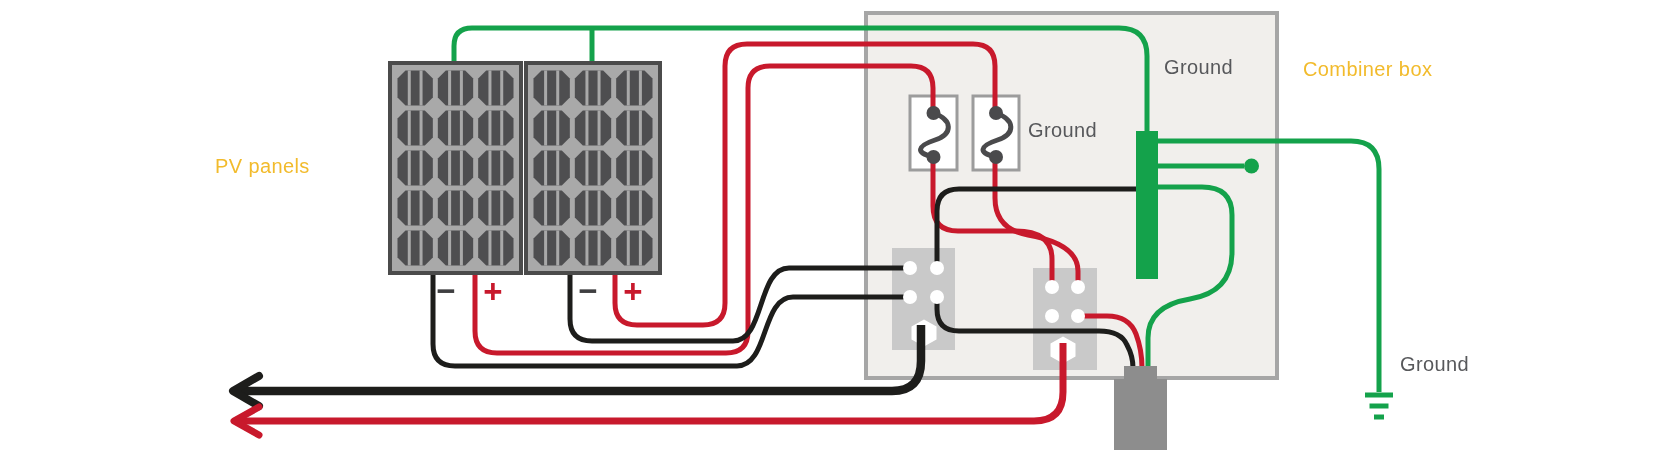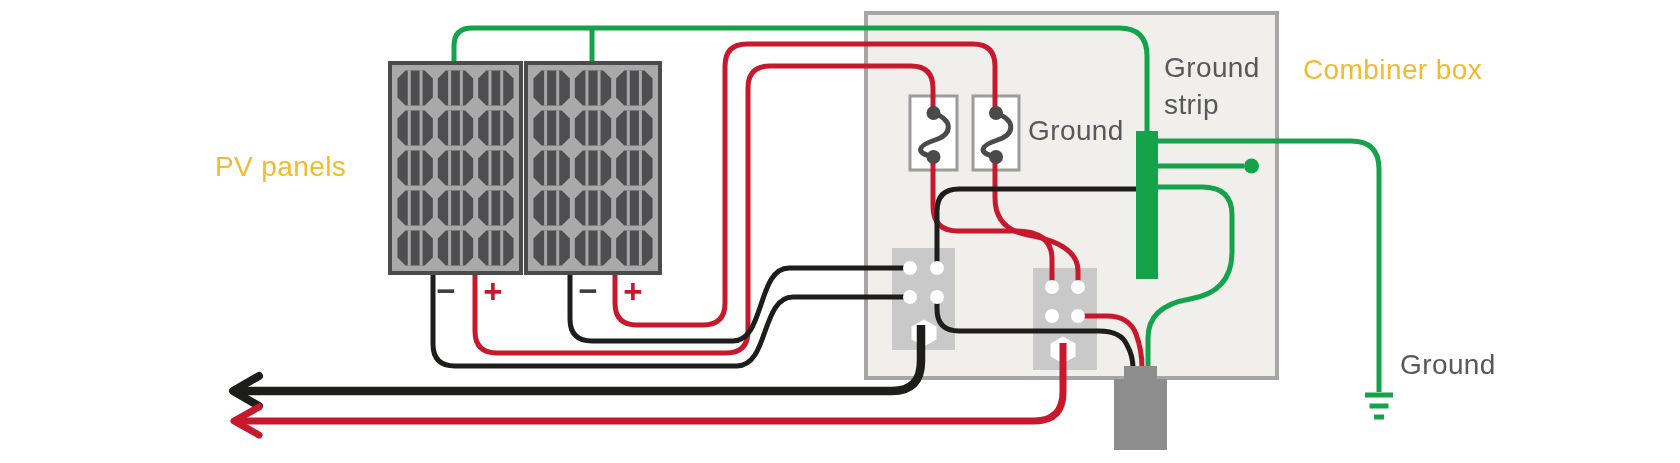--- a/index.html
+++ b/index.html
@@ -5,21 +5,21 @@
   :root{
     --accent:#f2bb2c; --text:#57585b; --positive:#c8192c; --negative:#1d1d1b;
     --ground:#14a24b; --box-fill:#f1efec; --box-border:#a6a6a6; --block-fill:#c9c9c9;
     --fuse-border:#9c9c9c; --fuse-element:#4a4a4c; --terminal:#ffffff;
     --panel-frame:#a9a9a9; --panel-border:#4b4b4b; --panel-cell:#4e4e50; --arrestor:#8d8d8d;
   }
   html,body{margin:0;padding:0;background:#fff;}
   .stage{position:relative;width:1680px;height:463px;background:#fff;overflow:hidden;
          font-family:"Liberation Sans","DejaVu Sans",sans-serif;}
   .stage svg{position:absolute;left:0;top:0;}
-  .lbl{position:absolute;font-size:28px;line-height:37px;color:var(--text);
+  .lbl{position:absolute;font-size:20px;line-height:37px;color:var(--text);
        letter-spacing:0.4px;white-space:nowrap;}
   .lbl.accent{color:var(--accent);}
   .pm{position:absolute;font-size:33px;font-weight:700;transform:translate(-50%,-50%);
       color:#3f3f41;letter-spacing:0;}
   .pm.pos{color:var(--positive);}
   .wire{fill:none;stroke-width:5;}
   .wg{stroke:var(--ground);}
   .wr{stroke:var(--positive);}
   .wb{stroke:var(--negative);}
   .thick-b{stroke-width:8.5;}
@@ -214,21 +214,20 @@
     </g>
 
     <path class="chev wb" stroke-width="8" d="M 259 376 L 233 391 L 259 406"></path>
     <path class="chev wr" stroke-width="7" d="M 259 407 L 234 421 L 259 435"></path>
   </svg>
 
   <div class="lbl accent" style="left:1303px;top:51px">Combiner box</div>
   <div class="lbl accent" style="left:215px;top:148px">PV panels</div>
   <div class="lbl" style="left:1164px;top:49px">
     <div>Ground</div>
-    <div>strip</div>
   </div>
   <div class="lbl" style="left:1028px;top:112px">Ground</div>
   <div class="lbl" style="left:1400px;top:346px">Ground</div>
 
   <div class="pm" style="left:446px;top:291px">−</div>
   <div class="pm pos" style="left:493px;top:292px">+</div>
   <div class="pm" style="left:588px;top:291px">−</div>
   <div class="pm pos" style="left:633px;top:292px">+</div>
 </div>
 

